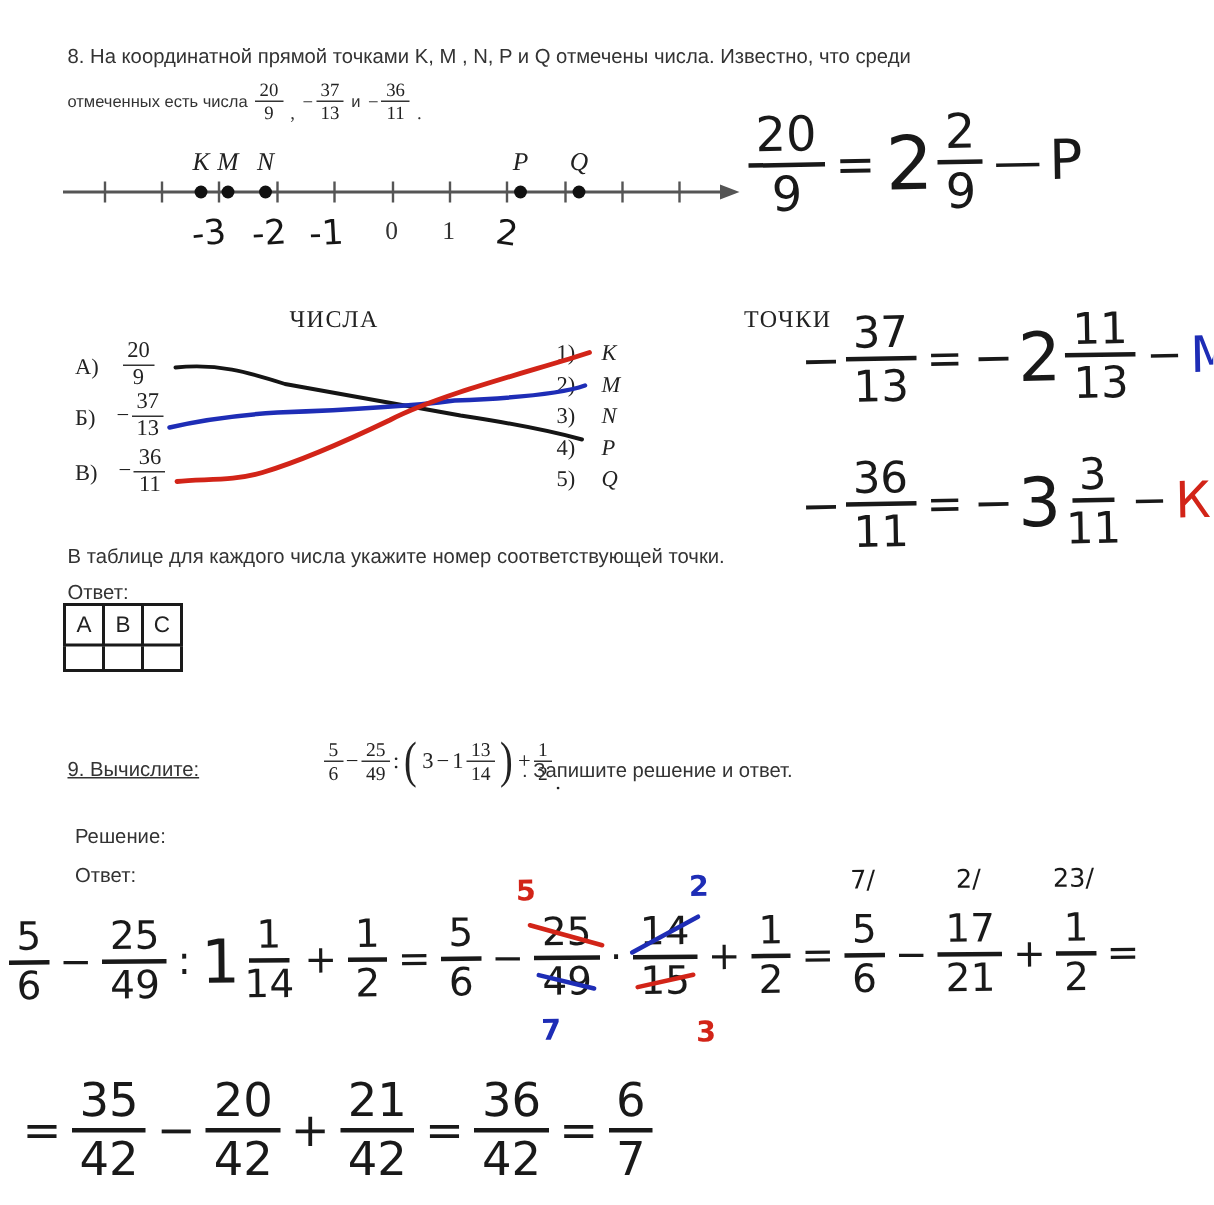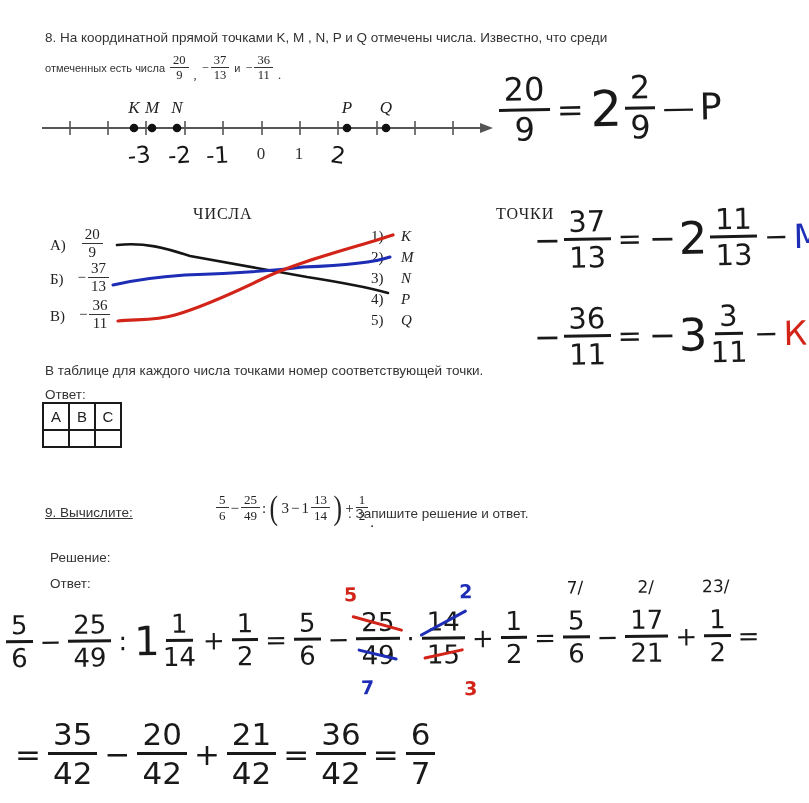--- a/index.html
+++ b/index.html
@@ -245,21 +245,21 @@
         <span class="ltr">Q</span>
       </div>
   </div>
 
   <svg class="abs" id="curves-svg" style="left:40px;top:200px;pointer-events:none;" width="480" height="150">
       <path d="M77,45 C105,42 125,48 150,56 C190,63 230,70 267,77 C300,82 330,88 348,93" stroke="#151515" stroke-width="2.6" fill="none" stroke-linecap="round"></path>
       <path d="M73,85 C90,81 115,77 145,75 C200,73 240,70 263,67 C290,66 330,64 350,57" stroke="#1e2db6" stroke-width="3" fill="none" stroke-linecap="round"></path>
       <path d="M78,121 C95,119 115,121 135,115 C165,106 195,92 220,80 C255,62 320,46 353,35" stroke="#d22418" stroke-width="3.2" fill="none" stroke-linecap="round"></path>
     </svg>
 
-  <div class="abs print" style="left:45px;top:363px;">В таблице для каждого числа точками номер соответствующей точки.</div>
+  <div class="abs print" style="left:45px;top:363px;">В таблице для каждого числа укажите номер соответствующей точки.</div>
   <div class="abs print" style="left:45px;top:387px;">Ответ:</div>
   <table class="abs" id="answer-table" style="left:42px;top:402px;">
     <tbody>
         <tr class="hdr">
       <td>A</td>
       <td>B</td>
       <td>C</td>
     </tr>
     <tr class="empty">
       <td></td>

